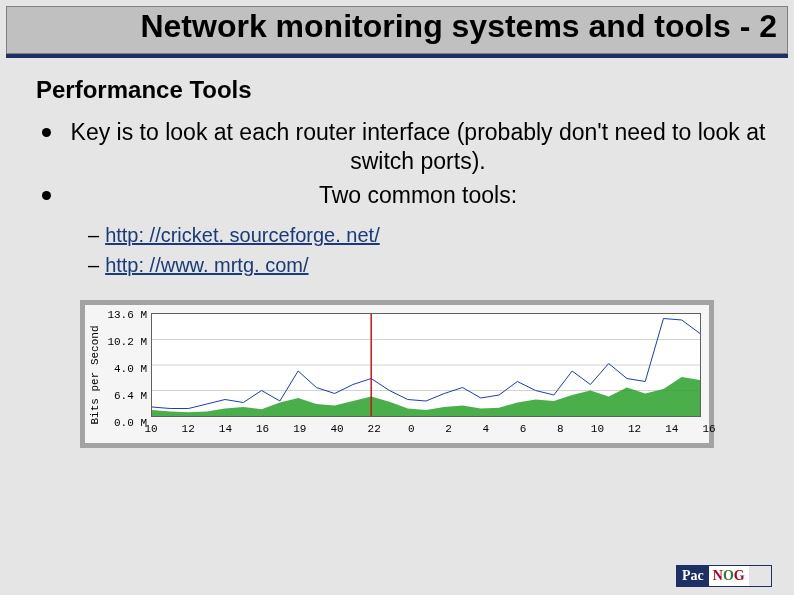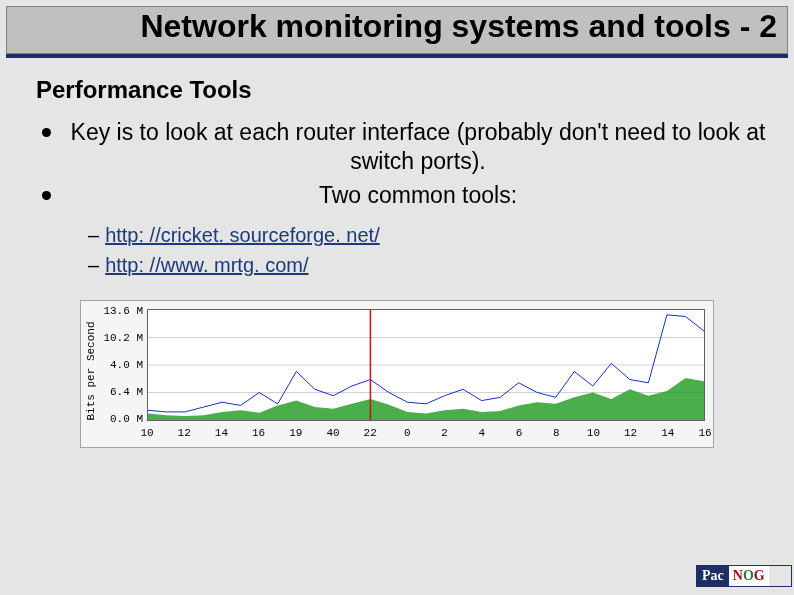--- a/index.html
+++ b/index.html
@@ -69,21 +69,21 @@
     text-decoration: underline;
     text-align: center;
   }
 
   
   .chart-wrap {
     margin: 20px 0 0 44px;
     width: 634px;
     height: 148px;
     background: #f5f5f5;
-    border: 1px solid #a3a3a3;
+    border: 5px solid #a3a3a3;
     position: relative;
     display: flex;
   }
   .ylab-outer {
     width: 20px;
     position: relative;
   }
   .ylab-outer span {
     position: absolute;
     left: -50px;
@@ -125,21 +125,21 @@
     bottom: 4px;
     height: 16px;
     font-family: "Courier New", monospace;
     font-size: 11px;
     color: #000;
   }
   .xticks span { position: absolute; transform: translateX(-50%); text-align: right; }
 
   .logo {
     position: absolute;
-    right: 2px;
+    right: 22px;
     bottom: 8px;
     width: 96px;
     height: 22px;
     display: flex;
     align-items: stretch;
     font-family: Georgia, serif;
     font-weight: bold;
     border: 1px solid #1e2f66;
   }
   .logo .p1 {

